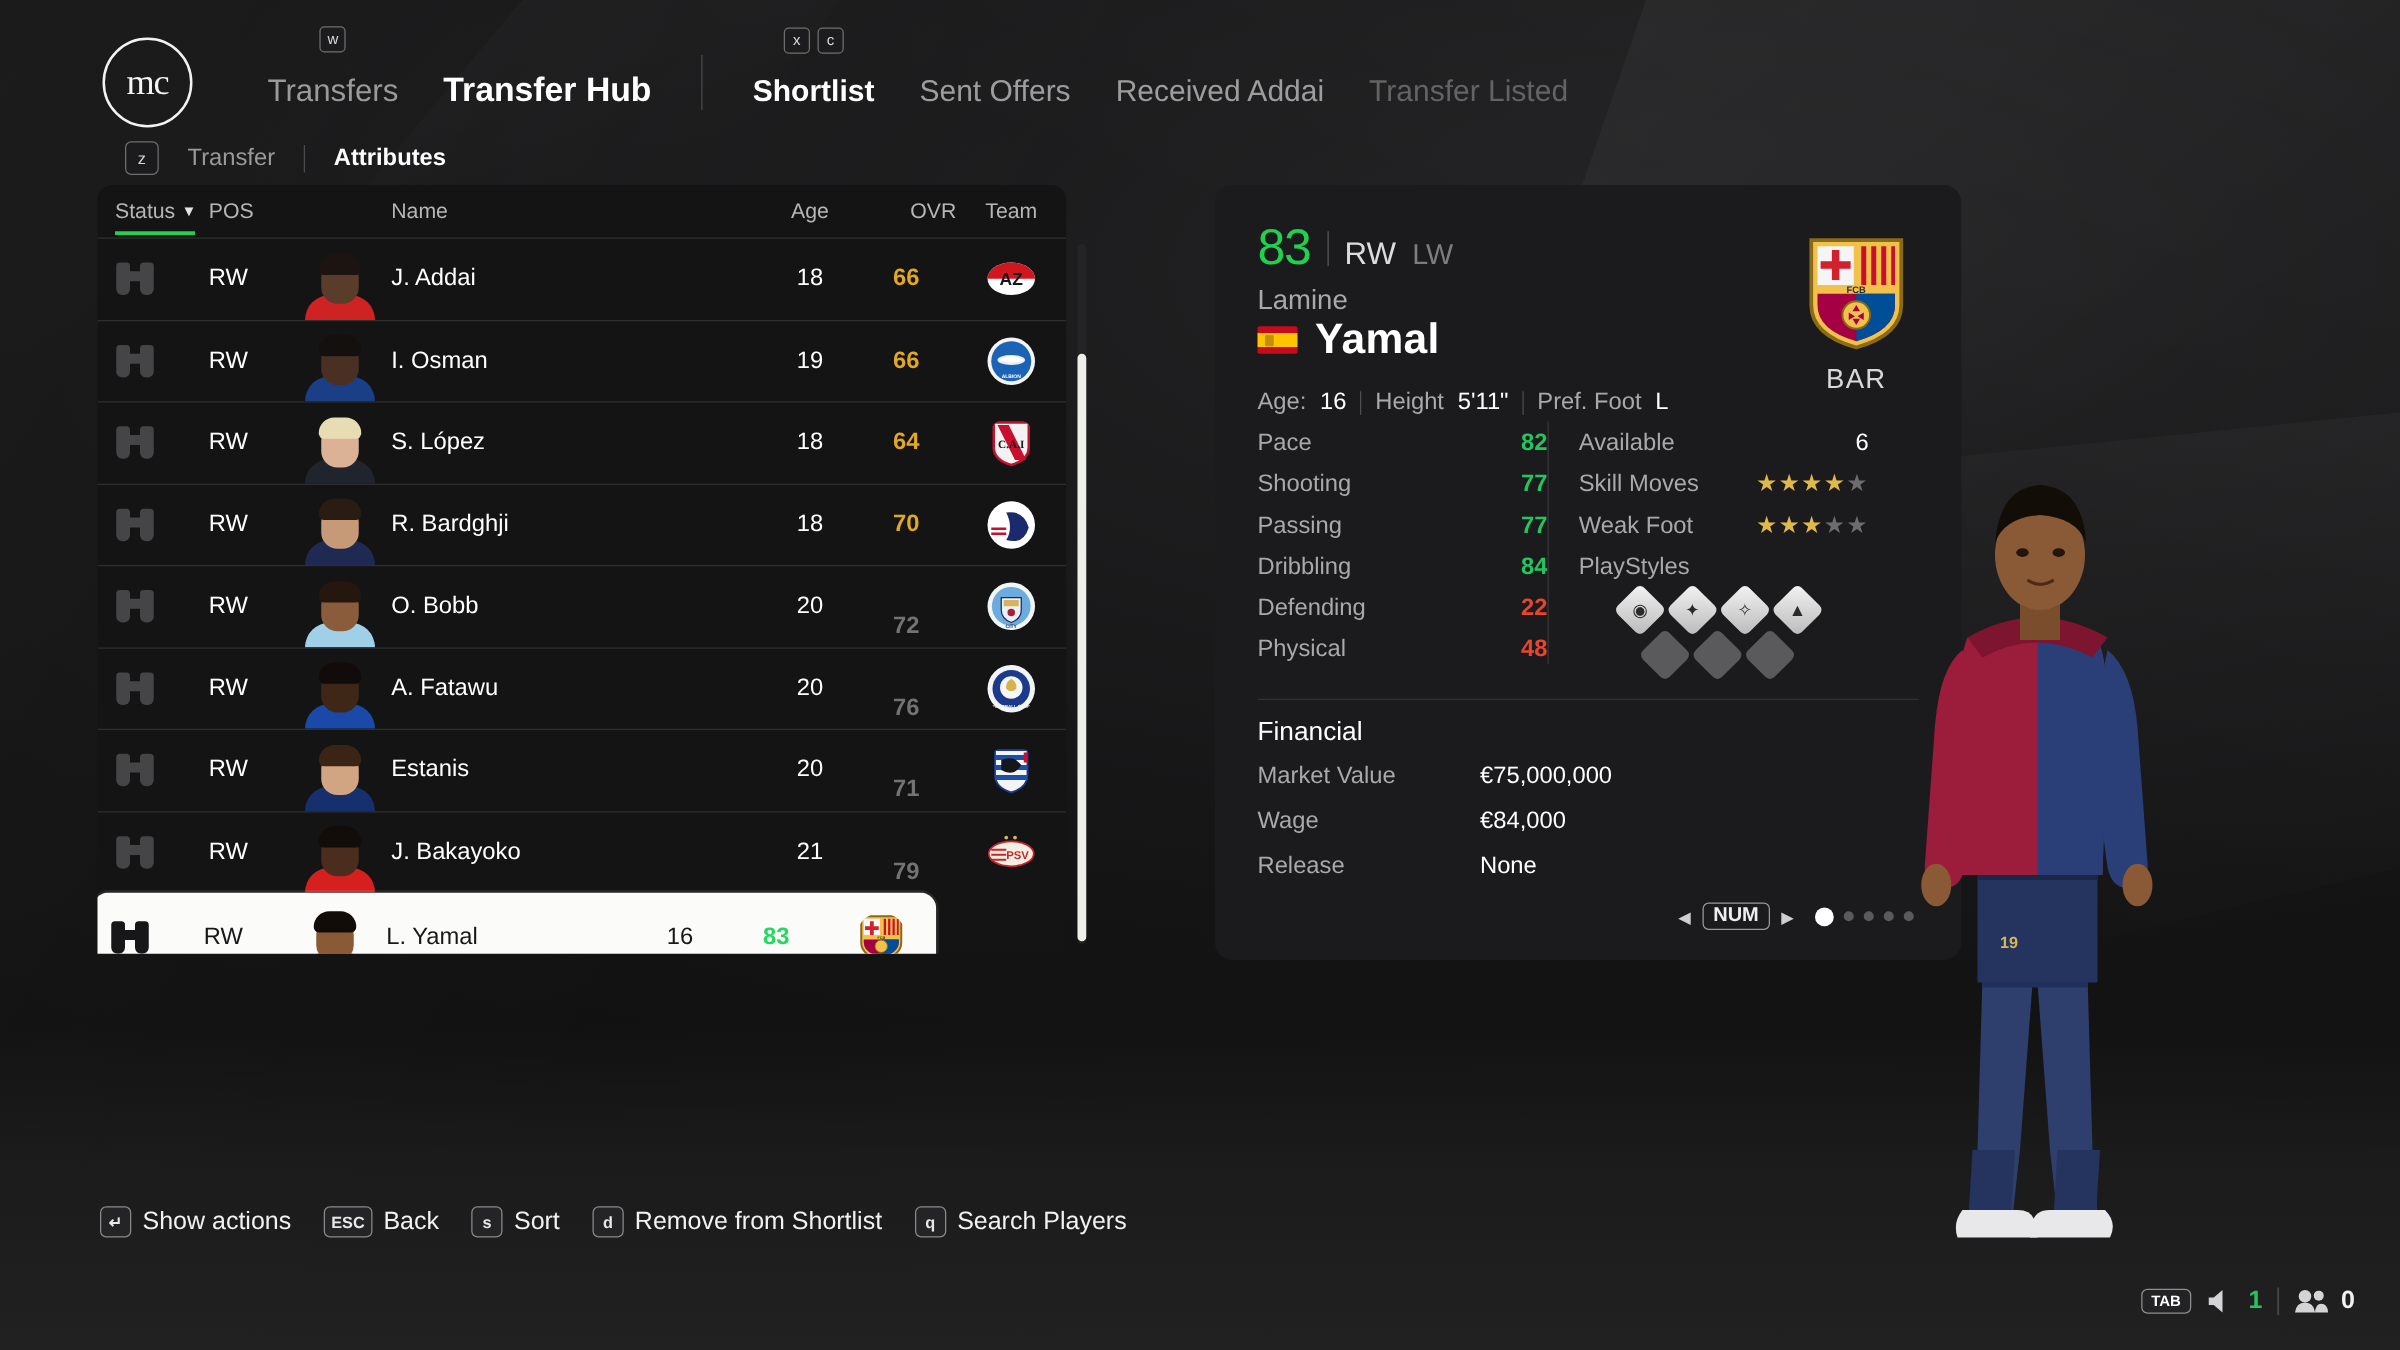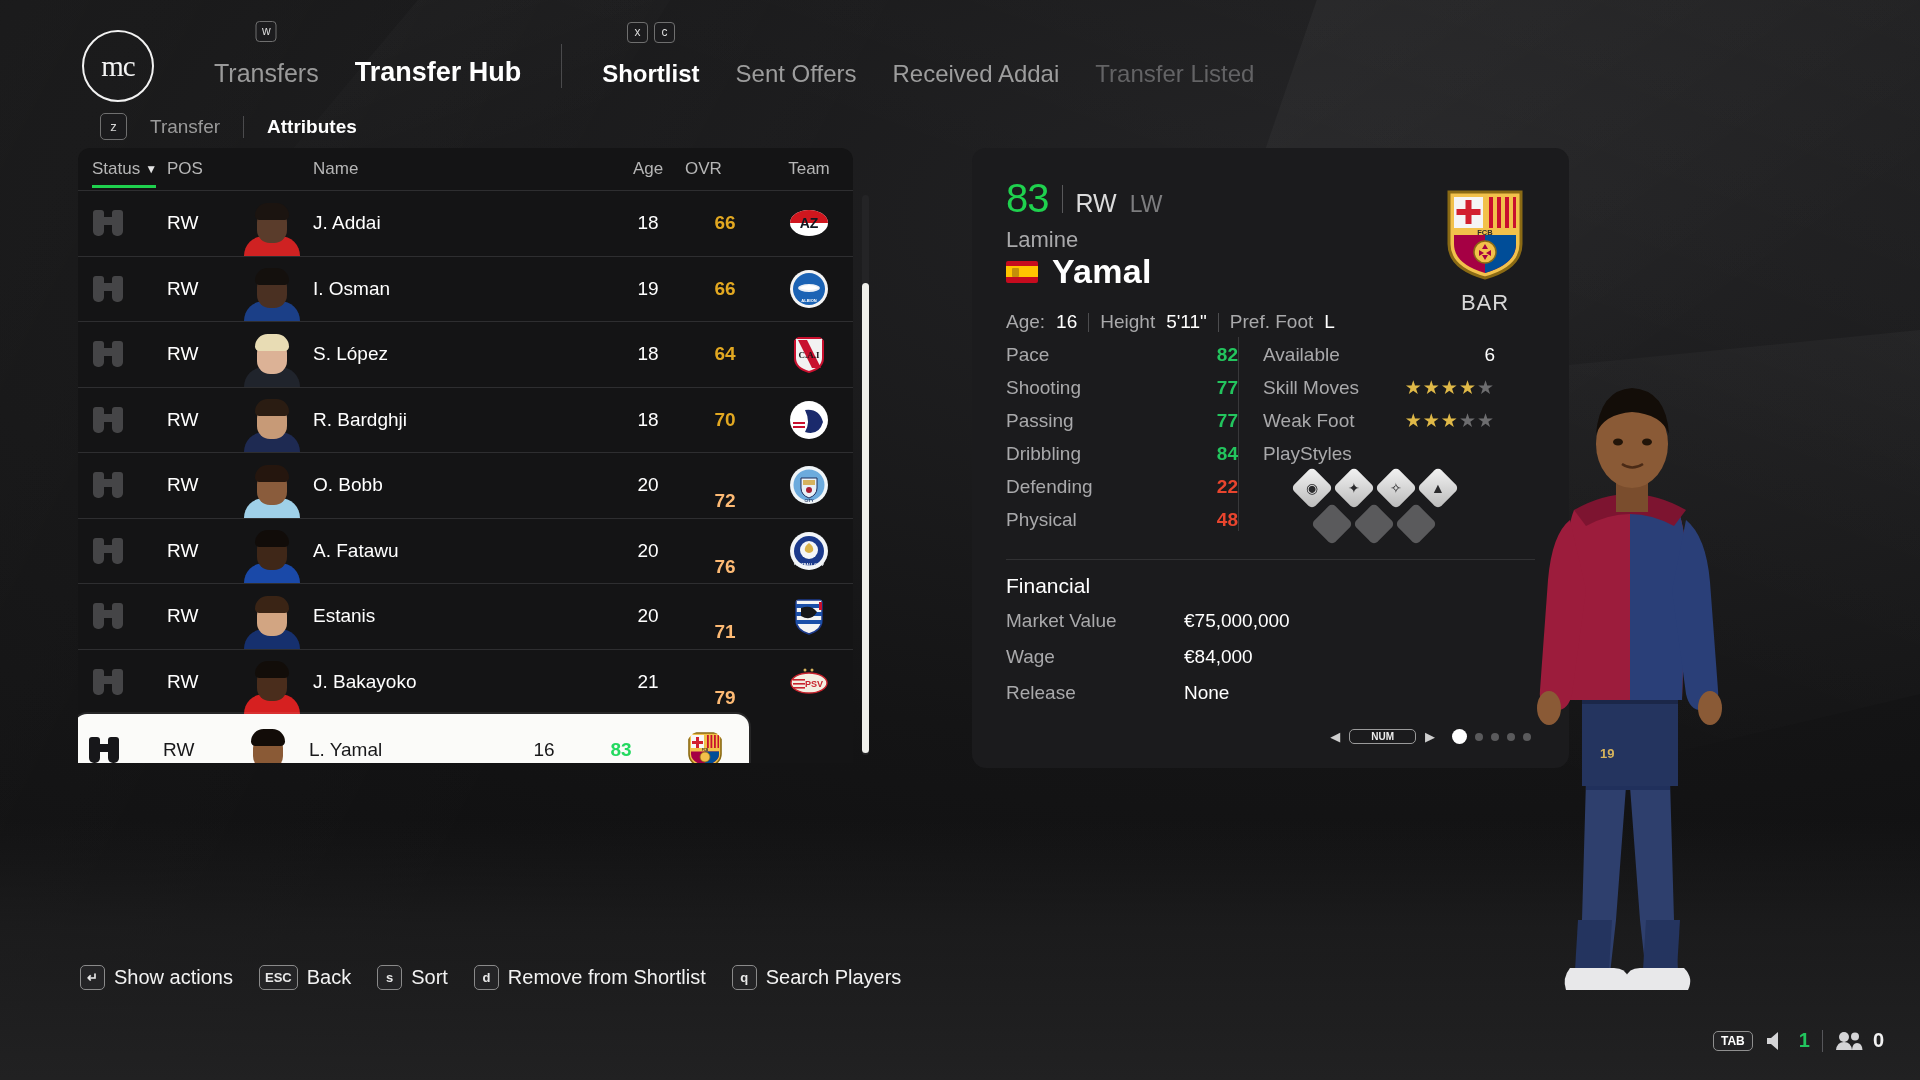--- a/index.html
+++ b/index.html
@@ -64,35 +64,35 @@
   .listpanel { position:absolute; top:148px; left:78px; width:775px; height:615px;
     background:#141415; border-radius:12px 12px 0 0; overflow:hidden; }
   .thead { display:flex; align-items:center; height:42px; padding:0 0 0 14px; position:relative; }
   .th { font-size:17px; color:#b6b6b6; }
   .th.status { width:75px; position:relative; display:flex; align-items:center; gap:5px; }
   .th.status .caret { font-size:12px; color:#e4e4e4; }
   .th.status::after { content:""; position:absolute; left:0; bottom:-9px; width:64px; height:3px; background:#1fd14e; }
   .th.pos { width:74px; }
   .th.name { flex:1; }
   .th.age { width:74px; text-align:center; }
-  .th.ovr { width:80px; text-align:left; }
+  .th.ovr { width:80px; text-align:right; }
   .th.team { width:88px; text-align:center; }
 
   .rows { position:relative; }
   .row { display:flex; align-items:center; height:65.5px; padding-left:14px; position:relative;
          border-top:1px solid #2e2e30; }
   .row .c-status { width:75px; display:flex; align-items:center; }
   .row .c-pos { width:74px; font-size:19px; color:#fff; }
   .row .c-face { width:62px; height:65px; position:relative; margin-right:10px; }
   .row .c-name { flex:1; font-size:19px; color:#fff; }
   .row .c-age { width:74px; text-align:center; font-size:19px; color:#fff; }
   .row .c-ovr { width:80px; text-align:center; font-size:19px; font-weight:bold; }
   .row .c-team { width:88px; display:flex; align-items:center; justify-content:center; }
   .ovr-amber { color:#e2a821; }
-  .ovr-green { color:#fdba74;margin-top:32px; }
+  .ovr-green { color:#737373;margin-top:32px; }
   .ovr-green-b { color:#23d960; }
 
   .row.selected { background:#fbfbf9; border-radius:13px; height:70px;
       margin-left:-4px; width:675px; border-top:1px solid transparent;
       box-shadow: 0 0 0 2px rgba(255,255,255,0.08); z-index:4; }
   .row.selected .c-pos, .row.selected .c-name, .row.selected .c-age { color:#18181a; }
 
   
   .binoc { width:32px; height:26px; position:relative; opacity:.55; }
   .binoc.dark { opacity:1; }
@@ -164,21 +164,21 @@
   .diamond span { transform:rotate(-45deg); font-size:14px; color:#2a2a2c; }
   .diamond.empty { background:#5a5a5c; }
 
   .divider { height:1px; background:#313133; margin-top:20px; }
   .fin-row { display:flex; height:33px; align-items:center; margin-top:3px; }
   .fin-row .k { width:178px; font-size:19px; color:#a9a9ab; }
   .fin-row .v { font-size:19px; color:#fff; }
 
   .pager { position:absolute; right:38px; bottom:24px; display:flex; align-items:center; gap:9px; }
   .pager .arrow { font-size:13px; color:#cfcfcf; }
-  .pager .numkey { padding:1px 21px; border:1px solid #9a9a9a; border-radius:5px; font-size:10px; color:#ededed; font-weight:bold; }
+  .pager .numkey { padding:1px 8px; border:1px solid #9a9a9a; border-radius:5px; font-size:16px; color:#ededed; font-weight:bold; }
   .dot { width:8px; height:8px; border-radius:50%; background:#5a5a5c; margin-left:8px; }
   .dot.on { width:15px; height:15px; background:#fff; margin-left:8px; }
 
   
   .player { position:absolute; right:120px; bottom:60px; width:330px; height:660px; }
 
   
   .hud { position:absolute; right:36px; bottom:28px; display:flex; align-items:center; gap:12px; }
   .hud .kb { padding:2px 7px; border:1px solid #8f8f8f; border-radius:5px; font-size:12px; color:#ffffff; font-weight:bold; background:#232325; }
   .hud .val { font-size:20px; font-weight:bold; }

